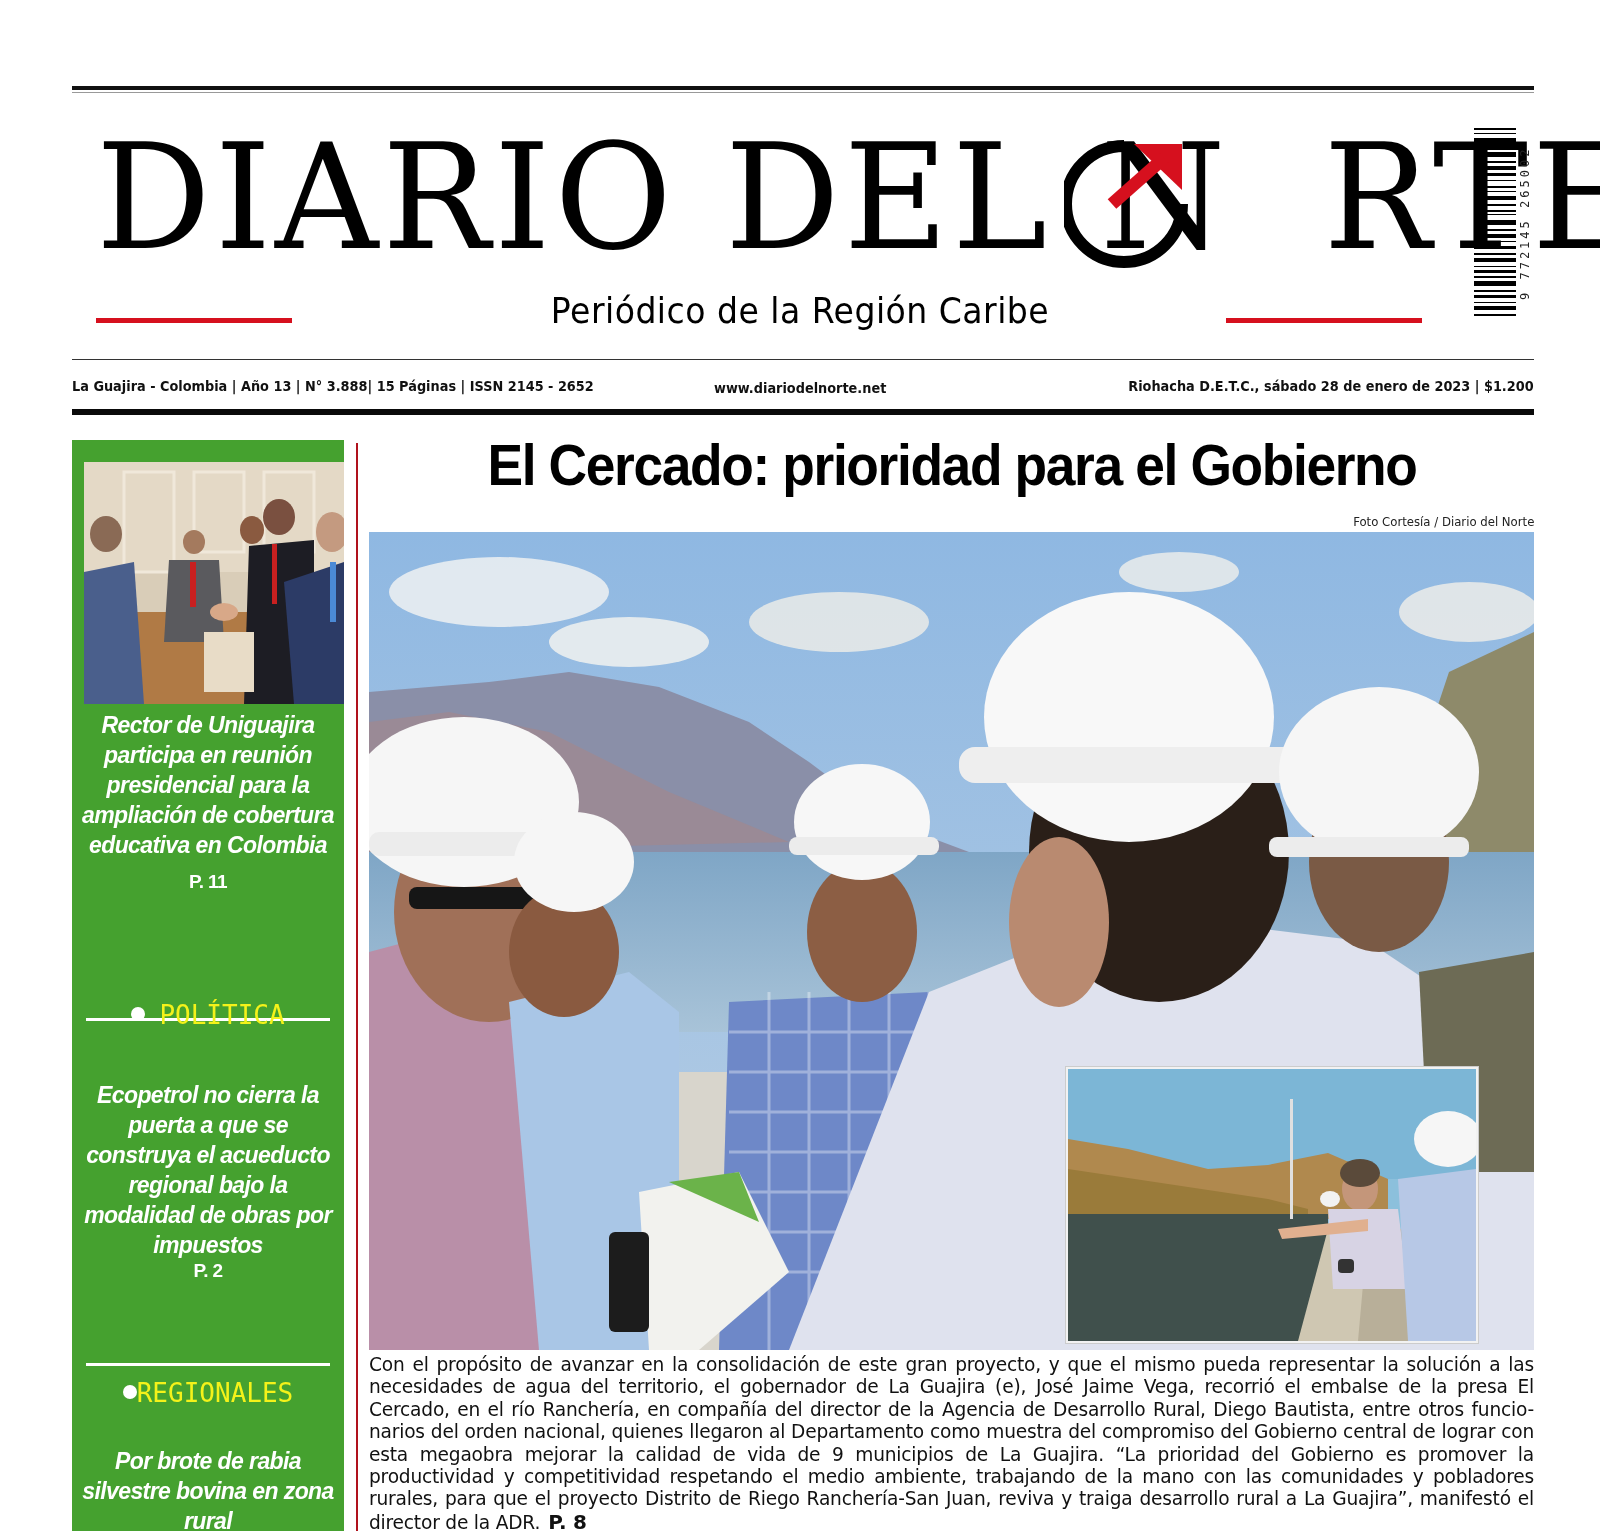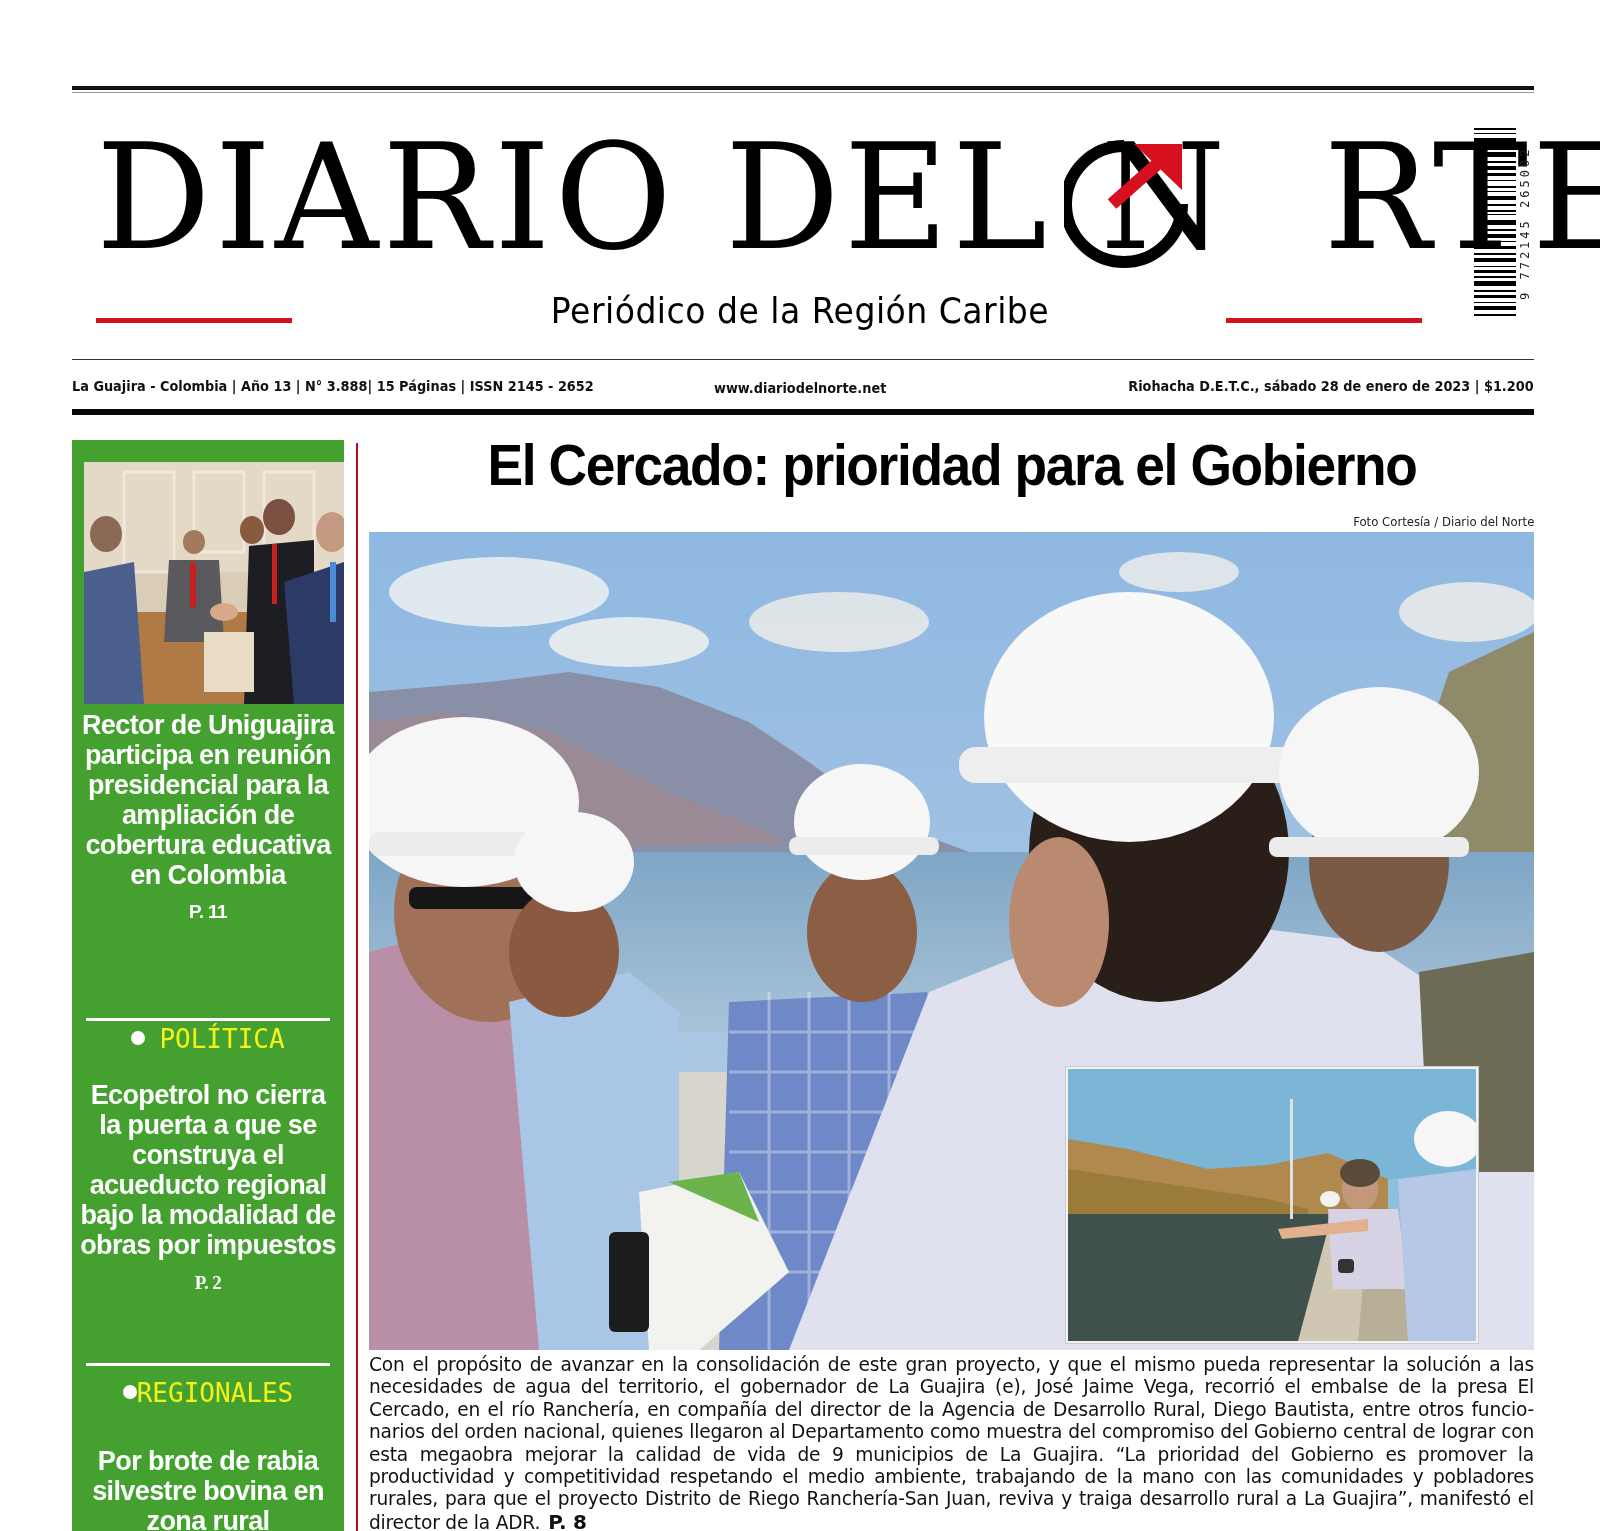--- a/index.html
+++ b/index.html
@@ -23,21 +23,21 @@
   .info-rule-top { position:absolute; left:72px; top:359px; width:1462px; height:1px; background:#333; }
   .info-left { position:absolute; left:72px; top:378px; font-size:14px; font-weight:bold; white-space:nowrap; color:#111; transform:scaleX(0.92); transform-origin:left; }
   .info-web { position:absolute; left:714px; top:380px; font-size:14px; font-weight:bold; white-space:nowrap; color:#111; transform:scaleX(0.92); transform-origin:left; }
   .info-right { position:absolute; right:66px; top:378px; font-size:14px; font-weight:bold; white-space:nowrap; color:#111; transform:scaleX(0.92); transform-origin:right; }
   .info-rule-bottom { position:absolute; left:72px; top:409px; width:1462px; height:6px; background:#0a0a0a; }
 
   
   .sidebar { position:absolute; left:72px; top:440px; width:272px; height:1091px; background:#45a12f; overflow:hidden; }
   .side-photo { position:absolute; left:12px; top:22px; width:260px; height:242px; overflow:hidden; }
   .side-story { position:absolute; left:0; width:272px; text-align:center; color:#fff; font-family:"Liberation Sans", sans-serif; font-weight:bold; letter-spacing:-0.6px; }
-  .side-story .hl { font-size:27px; line-height:30px; padding:0 8px; }
+  .side-story .hl { font-size:23px; line-height:30px; padding:0 8px;font-style:italic; }
   .side-story .pg { font-size:19px; margin-top:11px; }
   .side-divider { position:absolute; left:14px; width:244px; height:3px; background:#fff; }
   .side-section { position:absolute; left:0; width:272px; text-align:center; font-family:"DejaVu Sans Mono", monospace; font-size:26px; color:#f4f21a; }
   .side-section .dot { display:inline-block; width:14px; height:14px; background:#fff; border-radius:50%; vertical-align:middle; margin-right:14px; position:relative; top:-3px; }
 
   .red-vline { position:absolute; left:356px; top:443px; width:2px; height:1088px; background:#b0121d; }
 
   .headline { position:absolute; left:370px; width:1164px; top:430px; text-align:center; font-family:"Liberation Sans", sans-serif; font-weight:bold; font-size:58px; letter-spacing:-1.5px; line-height:70px; transform:scaleX(0.92); }
   .credit { position:absolute; right:66px; top:514px; font-size:13px; color:#222; transform:scaleX(0.9); transform-origin:right; }
 
@@ -136,24 +136,24 @@
     </svg>
   </div>
 
   <div class="side-story" style="top:270px;">
     <div class="hl">Rector de Uniguajira participa en reunión presidencial para la ampliación de cobertura educativa en Colombia</div>
     <div class="pg">P. 11</div>
   </div>
 
   <div class="side-divider" style="top:578px;"></div>
 
-  <div class="side-section" style="top:584px;"><span class="dot"></span><span>POLÍTICA</span></div>
+  <div class="side-section" style="top:560px;"><span class="dot"></span><span>POLÍTICA</span></div>
   <div class="side-story" style="top:640px;text-align:center;">
     <div class="hl">Ecopetrol no cierra la puerta a que se construya el acueducto regional bajo la modalidad de obras por impuestos</div>
-    <div class="pg" style="margin-top:12px;font-family:Liberation Serif, serif;">P. 2</div>
+    <div class="pg" style="margin-top:0;">P. 2</div>
   </div>
 
   <div class="side-divider" style="top:923px;"></div>
 
   <div class="side-section" style="top:938px;"><span class="dot" style="margin-right:0;"></span><span>REGIONALES</span></div>
   <div class="side-story" style="top:986px;margin-top:20px;">
     <div class="hl">Por brote de rabia silvestre bovina en zona rural</div>
   </div>
 </div>
 

